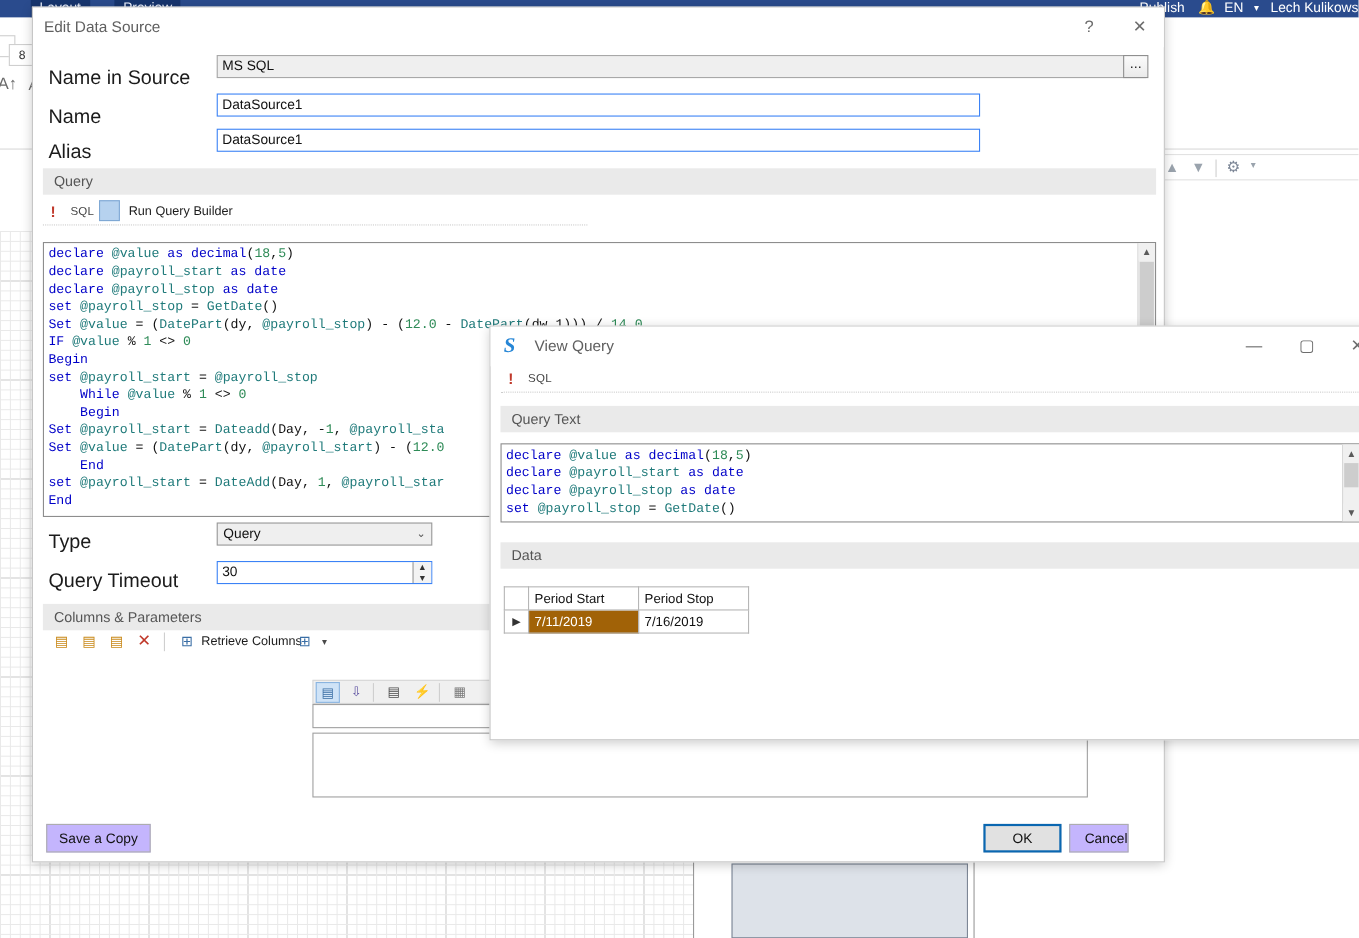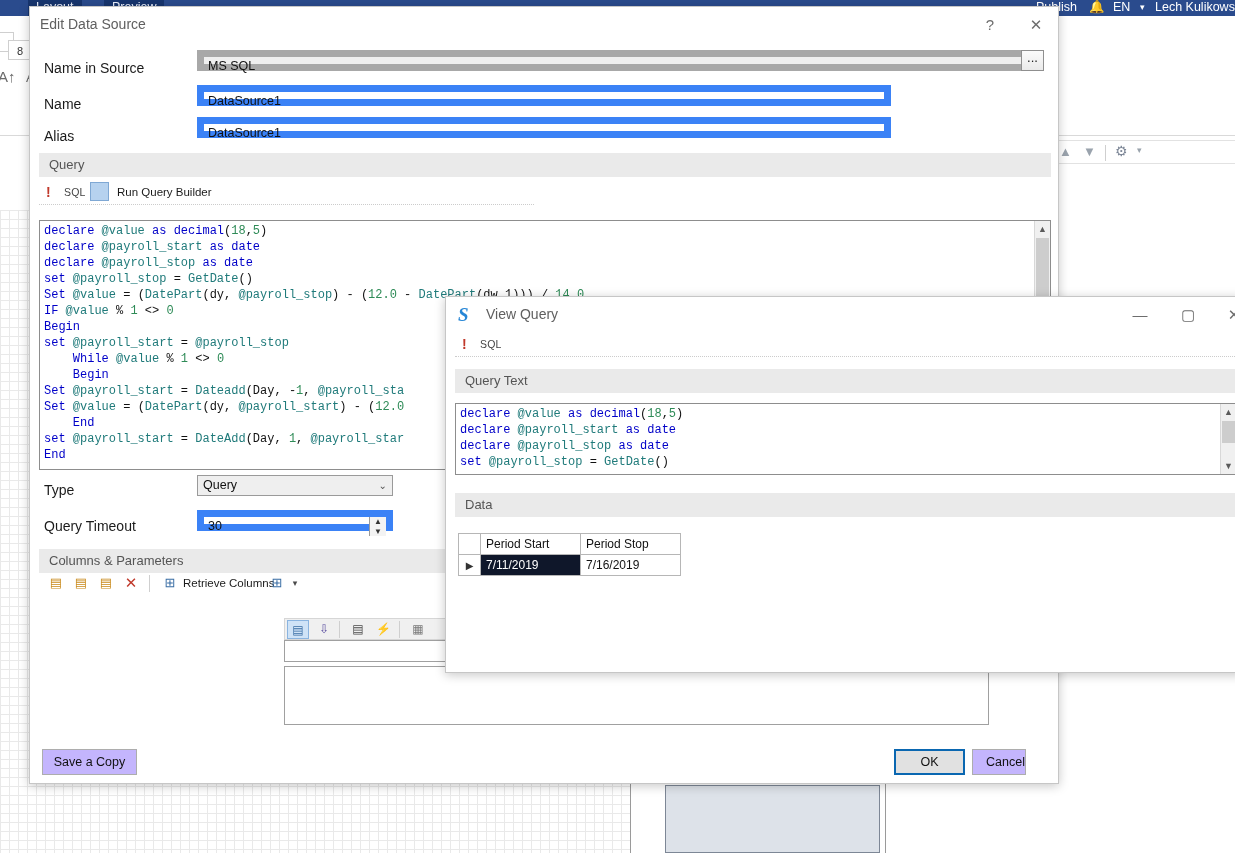--- a/index.html
+++ b/index.html
@@ -81,24 +81,24 @@
   .dlg-btn {
     position: absolute; top: 4px; width: 36px; height: 28px;
     color: #6d6d6d; font-size: 15px; text-align: center; line-height: 28px;
     cursor: default;
   }
 
   
   #edit-ds { left: 29px; top: 6px; width: 1030px; height: 778px; }
 
   .field-label {
-    position: absolute; font-size: 14px; color: #1b1b1b;
+    position: absolute; font-size: 18px; color: #1b1b1b;
   }
   .txt-input {
-    position: absolute; border: 7px solid #3b82f6; background: #ffffff;
+    position: absolute; border: 1px solid #3b82f6; background: #ffffff;
     font-family: "Liberation Sans", sans-serif; font-size: 12.5px;
     color: #111; padding: 0 4px; line-height: 19px; height: 21px;
   }
   .txt-input.readonly { background: #efefef; border-color: #a8a8a8; }
   .ellipsis-btn {
     position: absolute; width: 23px; height: 21px;
     border: 1px solid #8f8f8f; background: linear-gradient(#fbfbfb,#eaeaea);
     text-align: center; line-height: 14px; font-size: 13px; color: #222;
     cursor: default;
   }
@@ -214,21 +214,21 @@
   .grid-tbl { position: absolute; border-collapse: collapse; font-size: 12px; }
   .grid-tbl th, .grid-tbl td {
     border: 1px solid #b6b6b6; padding: 2px 5px; text-align: left;
     font-weight: normal; color: #111; height: 21px;
   }
   .grid-tbl th { background: #ffffff; color: #111; }
   .grid-tbl td.rowhdr {
     width: 22px; background: #ffffff; text-align: center;
     color: #333; font-size: 10px; padding: 0;
   }
-  .grid-tbl td.sel { background: #0f172a; color: #ffffff; }
+  .grid-tbl td.sel { background: #a16207; color: #ffffff; }
 </style>
 </head>
 <body>
 
 <div id="app-bg">
 
   <div class="topbar">
     <span class="tabitem tab-active" style="left:28px;">Layout</span>
     <span class="tabitem tab-active" style="left:104px;">Preview</span>
     <span class="tabitem right" style="left:1036px;">Publish</span>

